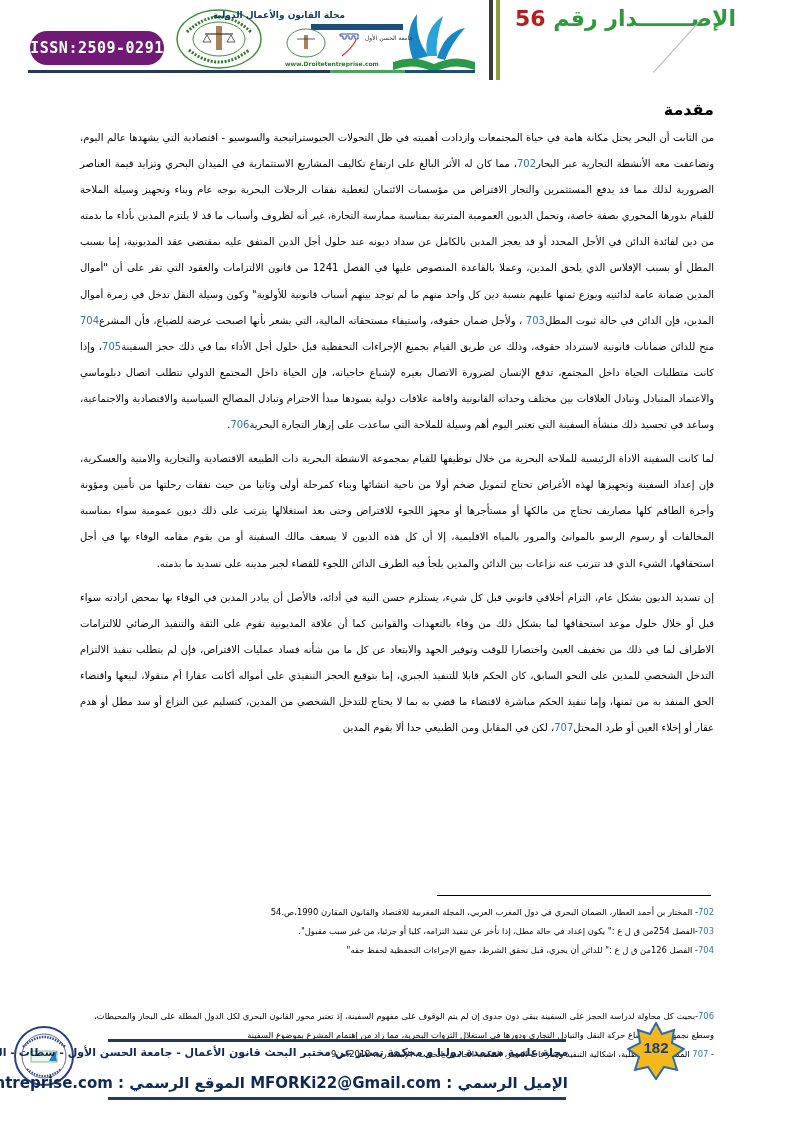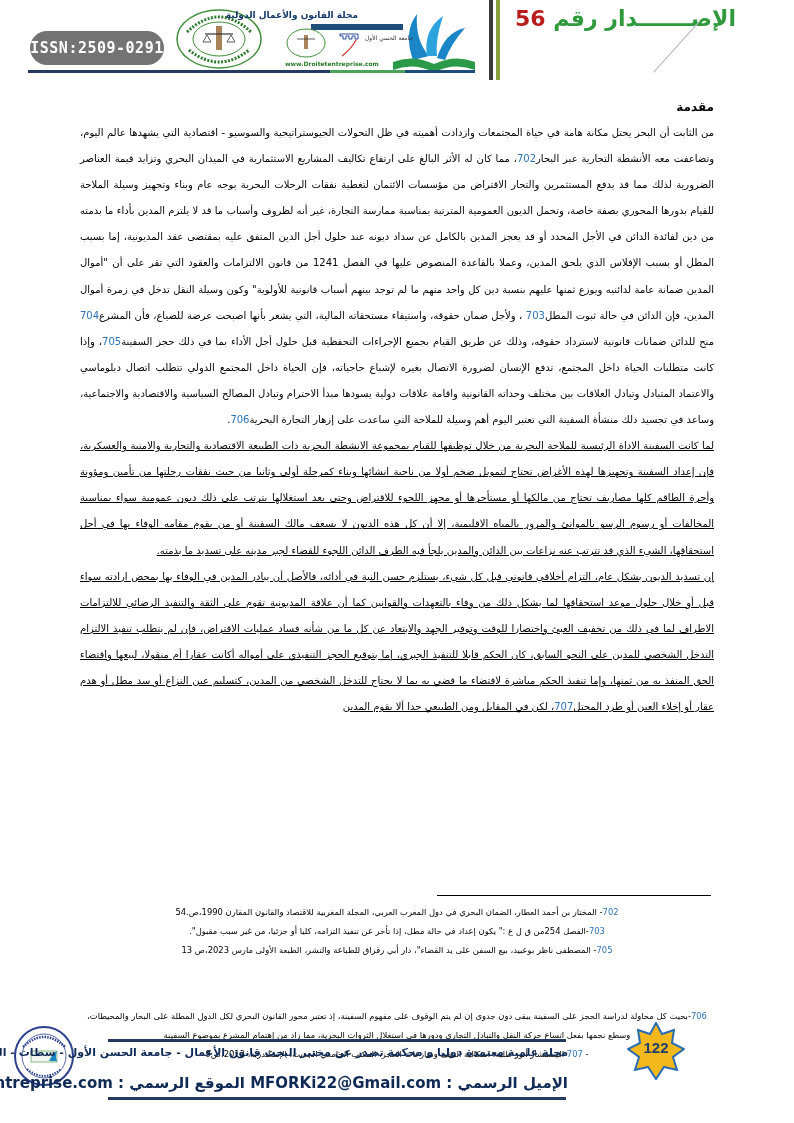--- a/index.html
+++ b/index.html
@@ -2,52 +2,52 @@
 <html><head>
 <meta charset="utf-8">
 <style>
   html, body { margin: 0; padding: 0; background: #ffffff; }
   body { width: 794px; height: 1123px; position: relative; overflow: hidden;
          font-family: "DejaVu Sans", "Liberation Sans", sans-serif; color: #000; }
 
   
   .header { position: absolute; left: 0; top: 0; width: 794px; height: 90px; }
   .issn { position: absolute; left: 30px; top: 31px; width: 134px; height: 34px;
-          background: #737373; border-radius: 17px; color: #fff;
+          background: #701a75; border-radius: 17px; color: #fff;
           font-family: "DejaVu Sans Mono", monospace; font-weight: bold; font-size: 15px;
           display: flex; align-items: center; justify-content: center; letter-spacing: 0.5px; }
   .lab-seal { position: absolute; left: 175px; top: 8px; width: 88px; height: 62px; }
   .journal-logo { position: absolute; left: 283px; top: 8px; width: 200px; height: 62px; }
-  .journal-logo .jt { position: absolute; right: 125px; top: 2px; font-size: 9px; color: #123a6b;
+  .journal-logo .jt { position: absolute; right: 138px; top: 2px; font-size: 9px; color: #123a6b;
                       font-weight: bold; white-space: nowrap; direction: rtl; }
   .journal-logo .band { position: absolute; left: 28px; top: 16px; width: 92px; height: 6px; background: #1f4d7a; }
   .journal-logo .url { position: absolute; left: 2px; top: 52px; font-size: 6px; color: #2a7a2a; font-weight: bold; }
   .header-rule-blue { position: absolute; left: 28px; top: 70px; width: 375px; height: 3px; background: #233a5e; }
   .header-rule-green { position: absolute; left: 330px; top: 70px; width: 75px; height: 3px; background: #4aa35a; }
   .vbar1 { position: absolute; left: 489px; top: 0px; width: 4px; height: 80px; background: #3b3b3b; }
   .vbar2 { position: absolute; left: 496px; top: 0px; width: 4px; height: 80px; background: #8aa03c; }
   .issue-label { position: absolute; left: 515px; top: 6px; width: 300px; direction: rtl; text-align: left;
                  font-size: 22px; font-weight: bold; color: #2f9a3c; white-space: nowrap; }
   .issue-label .num { color: #b91c1c; }
   .issue-date { position: absolute; left: 508px; top: 52px; direction: rtl; font-size: 22px; font-weight: bold;
                 color: #1e6fb8; white-space: nowrap; }
   .diag-line { position: absolute; left: 700px; top: 20px; width: 1px; height: 70px; background: #b5b5b5;
                transform: rotate(42deg); transform-origin: top left; }
 
   
   .content { position: absolute; left: 80px; top: 100px; width: 634px; direction: rtl; }
-  .section-title { font-size: 12px; font-weight: bold; text-align: right; margin: 0 0 6px 0; }
+  .section-title { font-size: 16px; font-weight: bold; text-align: right; margin: 0 0 6px 0; }
   .para { font-size: 10px; line-height: 26.1px; text-align: justify; text-align-last: right; margin: 0; }
-  .para + .para { margin-top: 0; text-decoration: underline; }
+  .para + .para { margin-top: 8px; }
   .fnref { color: #2e74b5; }
 
   
   .fn-rule { position: absolute; left: 437px; top: 895px; width: 274px; height: 1px; background: #000; }
   .footnotes { position: absolute; left: 80px; top: 903px; width: 634px; direction: rtl; }
-  .fn { font-size: 8.4px; line-height: 19.2px; text-align: center; margin: 0; white-space: nowrap; }
+  .fn { font-size: 8.4px; line-height: 19.2px; text-align: right; margin: 0; white-space: nowrap; }
   .fn.wrap { white-space: normal; line-height: 19px; margin-top: 46px; }
   .fn .fnnum { color: #2e74b5; }
 
   
   .footer-rule-top { position: absolute; left: 108px; top: 1039px; width: 458px; height: 3px; background: #233a5e; }
   .footer-rule-bot { position: absolute; left: 108px; top: 1097px; width: 458px; height: 3px; background: #233a5e; }
   .footer-line1 { position: absolute; left: 100px; top: 1046px; width: 468px; direction: rtl; text-align: right;
                   font-size: 11px; font-weight: bold; color: #0f2a55; white-space: nowrap; }
   .footer-line2 { position: absolute; left: 100px; top: 1074px; width: 468px; direction: rtl; text-align: center;
                   font-size: 15px; font-weight: bold; color: #0f2a55; white-space: nowrap; }
@@ -114,21 +114,21 @@
   <h2 class="section-title">مقدمة</h2>
   <p class="para"><span>من الثابت أن البحر يحتل مكانة هامة في حياة المجتمعات وازدادت أهميته في ظل التحولات الجيوستراتيجية والسوسيو - اقتصادية التي يشهدها عالم اليوم، وتضاعفت معه الأنشطة التجارية عبر البحار</span><span class="fnref">702</span><span>، مما كان له الأثر البالغ على ارتفاع تكاليف المشاريع الاستثمارية في الميدان البحري وتزايد قيمة العناصر الضرورية لذلك مما قد يدفع المستثمرين والتجار الاقتراض من مؤسسات الائتمان لتغطية نفقات الرحلات البحرية بوجه عام وبناء وتجهيز وسيلة الملاحة للقيام بدورها المحوري بصفة خاصة، وتحمل الديون العمومية المترتبة بمناسبة ممارسة التجارة، غير أنه لظروف وأسباب ما قد لا يلتزم المدين بأداء ما بدمته من دين لفائدة الدائن في الأجل المحدد أو قد يعجز المدين بالكامل عن سداد ديونه عند حلول أجل الدين المتفق عليه بمقتضى عقد المديونية، إما بسبب المطل أو بسبب الإفلاس الذي يلحق المدين، وعملا بالقاعدة المنصوص عليها في الفصل 1241 من قانون الالتزامات والعقود التي تقر على أن "أموال المدين ضمانة عامة لدائنيه ويوزع ثمنها عليهم بنسبة دين كل واحد منهم ما لم توجد بينهم أسباب قانونية للأولوية" وكون وسيلة النقل تدخل في زمرة أموال المدين، فإن الدائن في حالة ثبوت المطل</span><span class="fnref">703</span><span> ، ولأجل ضمان حقوقه، واستيفاء مستحقاته المالية، التي يشعر بأنها اصبحت عرضة للضياع، فأن المشرع</span><span class="fnref">704</span><span> منح للدائن ضمانات قانونية لاسترداد حقوقه، وذلك عن طريق القيام بجميع الإجراءات التحفظية قبل حلول أجل الأداء بما في ذلك حجز السفينة</span><span class="fnref">705</span><span>، وإذا كانت متطلبات الحياة داخل المجتمع، تدفع الإنسان لضرورة الاتصال بغيره لإشباع حاجياته، فإن الحياة داخل المجتمع الدولي تتطلب اتصال دبلوماسي والاعتماد المتبادل وتبادل العلاقات بين مختلف وحداته القانونية واقامة علاقات دولية يسودها مبدأ الاحترام وتبادل المصالح السياسية والاقتصادية والاجتماعية، وساعد في تجسيد ذلك منشأة السفينة التي تعتبر اليوم أهم وسيلة للملاحة التي ساعدت على إزهار التجارة البحرية</span><span class="fnref">706</span><span>.</span></p>
   <p class="para"><span>لما كانت السفينة الاداة الرئيسية للملاحة البحرية من خلال توظيفها للقيام بمجموعة الانشطة البحرية ذات الطبيعة الاقتصادية والتجارية والامنية والعسكرية، فإن إعداد السفينة وتجهيزها لهذه الأغراض تحتاج لتمويل ضخم أولا من ناحية انشائها وبناء كمرحلة أولى وثانيا من حيث نفقات رحلتها من تأمين ومؤونة وأجرة الطاقم كلها مصاريف تحتاج من مالكها أو مستأجرها أو مجهز اللجوء للاقتراض وحتى بعد استغلالها يترتب على ذلك ديون عمومية سواء بمناسبة المخالفات أو رسوم الرسو بالموانئ والمرور بالمياه الاقليمية، إلا أن كل هذه الديون لا يسعف مالك السفينة أو من يقوم مقامه الوفاء بها في أجل استحقاقها، الشيء الذي قد تترتب عنه نزاعات بين الدائن والمدين يلجأ فيه الطرف الدائن اللجوء للقضاء لجبر مدينه على تسديد ما بذمته.</span></p>
   <p class="para"><span>إن تسديد الديون بشكل عام، التزام أخلاقي قانوني قبل كل شيء، يستلزم حسن النية في أدائه، فالأصل أن يبادر المدين في الوفاء بها بمحض ارادته سواء قبل أو خلال حلول موعد استحقاقها لما يشكل ذلك من وفاء بالتعهدات والقوانين كما أن علاقة المديونية تقوم على الثقة والتنفيذ الرضائي للالتزامات الاطراف لما في ذلك من تخفيف العبئ واختصارا للوقت وتوفير الجهد والابتعاد عن كل ما من شأنه فساد عمليات الاقتراض، فإن لم يتطلب تنفيذ الالتزام التدخل الشخصي للمدين على النحو السابق، كان الحكم قابلا للتنفيذ الجبري، إما بتوقيع الحجز التنفيذي على أمواله أكانت عقارا أم منقولا، لبيعها واقتضاء الحق المنفذ به من ثمنها، وإما تنفيذ الحكم مباشرة لاقتضاء ما قضي به بما لا يحتاج للتدخل الشخصي من المدين، كتسليم عين النزاع أو سد مطل أو هدم عقار أو إخلاء العين أو طرد المحتل</span><span class="fnref">707</span><span>، لكن في المقابل ومن الطبيعي جدا ألا يقوم المدين</span></p>
 </div>
 
 <div class="fn-rule"></div>
 <div class="footnotes">
   <p class="fn"><span class="fnnum">702</span><span>- المختار بن أحمد العطار، الضمان البحري في دول المغرب العربي، المجلة المغربية للاقتصاد والقانون المقارن 1990،ص.54</span></p>
   <p class="fn"><span class="fnnum">703</span><span>-الفصل 254من ق ل ع :" يكون إعداد في حالة مطل، إذا تأخر عن تنفيذ التزامه، كليا أو جزئيا، من غير سبب مقبول".</span></p>
-  <p class="fn"><span class="fnnum">705</span><span>- المصطفى ناظر بوعبيد، بيع السفن على يد القضاء"، دار أبي رقراق للطباعة والنشر، الطبعة الأولى مارس 2023،ص 13</span></p>
+  <p class="fn"><span class="fnnum">704</span><span>- الفصل 126من ق ل ع :" للدائن أن يجري، قبل تحقق الشرط، جميع الإجراءات التحفظية لحفظ حقه"</span></p>
   <p class="fn wrap"><span class="fnnum">706</span><span>-بحيث كل محاولة لدراسة الحجز على السفينة يبقى دون جدوى إن لم يتم الوقوف على مفهوم السفينة، إذ تعتبر محور القانون البحري لكل الدول المطلة على البحار والمحيطات، وسطع نجمها بفعل اتساع حركة النقل والتبادل التجاري ودورها في استغلال الثروات البحرية، مما زاد من إهتمام المشرع بموضوع السفينة</span></p>
   <p class="fn"><span>- </span><span class="fnnum">707</span><span> المستشار أنور طلبة، اشكالية التنفيذ ومنازعات الحجز، المكتب الجامعي الحديث، الإسكندرية، 2012،ص9</span></p>
 </div>
 
 <svg class="footer-seal" viewBox="0 0 62 62">
   <circle cx="31" cy="31" r="29" fill="#fff" stroke="#2b3f8c" stroke-width="2"></circle>
   <circle cx="31" cy="31" r="22" fill="none" stroke="#2b3f8c" stroke-width="0.8"></circle>
   <rect x="18" y="26" width="26" height="11" fill="#eef6ee" stroke="#3f8f3a" stroke-width="0.6"></rect>
   <path d="M36 36 Q40 28 44 26 Q42 32 44 36 Z" fill="#1b86c7"></path>
   <path d="M10 22 Q31 2 52 22" fill="none" stroke="#2b3f8c" stroke-width="2.5" stroke-dasharray="1.5 1.2"></path>
@@ -137,14 +137,14 @@
 
 <div class="footer-rule-top"></div>
 <div class="footer-line1">مجلة علمية معتمدة  دوليا و محكمة تصدر عن مختبر البحث قانون الأعمال - جامعة الحسن الأول - سطات - المغرب</div>
 <div class="footer-line2">الإميل الرسمي :  MFORKi22@Gmail.com الموقع الرسمي : WWW.Droitetentreprise.com</div>
 <div class="footer-rule-bot"></div>
 
 <div class="page-badge">
   <svg viewBox="0 0 58 58" width="58" height="58">
     <polygon points="29,1 35,12 47,8 45,21 57,27 46,35 50,48 37,45 29,57 21,45 8,48 12,35 1,27 13,21 11,8 23,12" fill="#f4b81c" stroke="#2b6cb0" stroke-width="2"></polygon>
   </svg>
-  <div class="pn">122</div>
+  <div class="pn">182</div>
 </div>
 
 </body></html>

